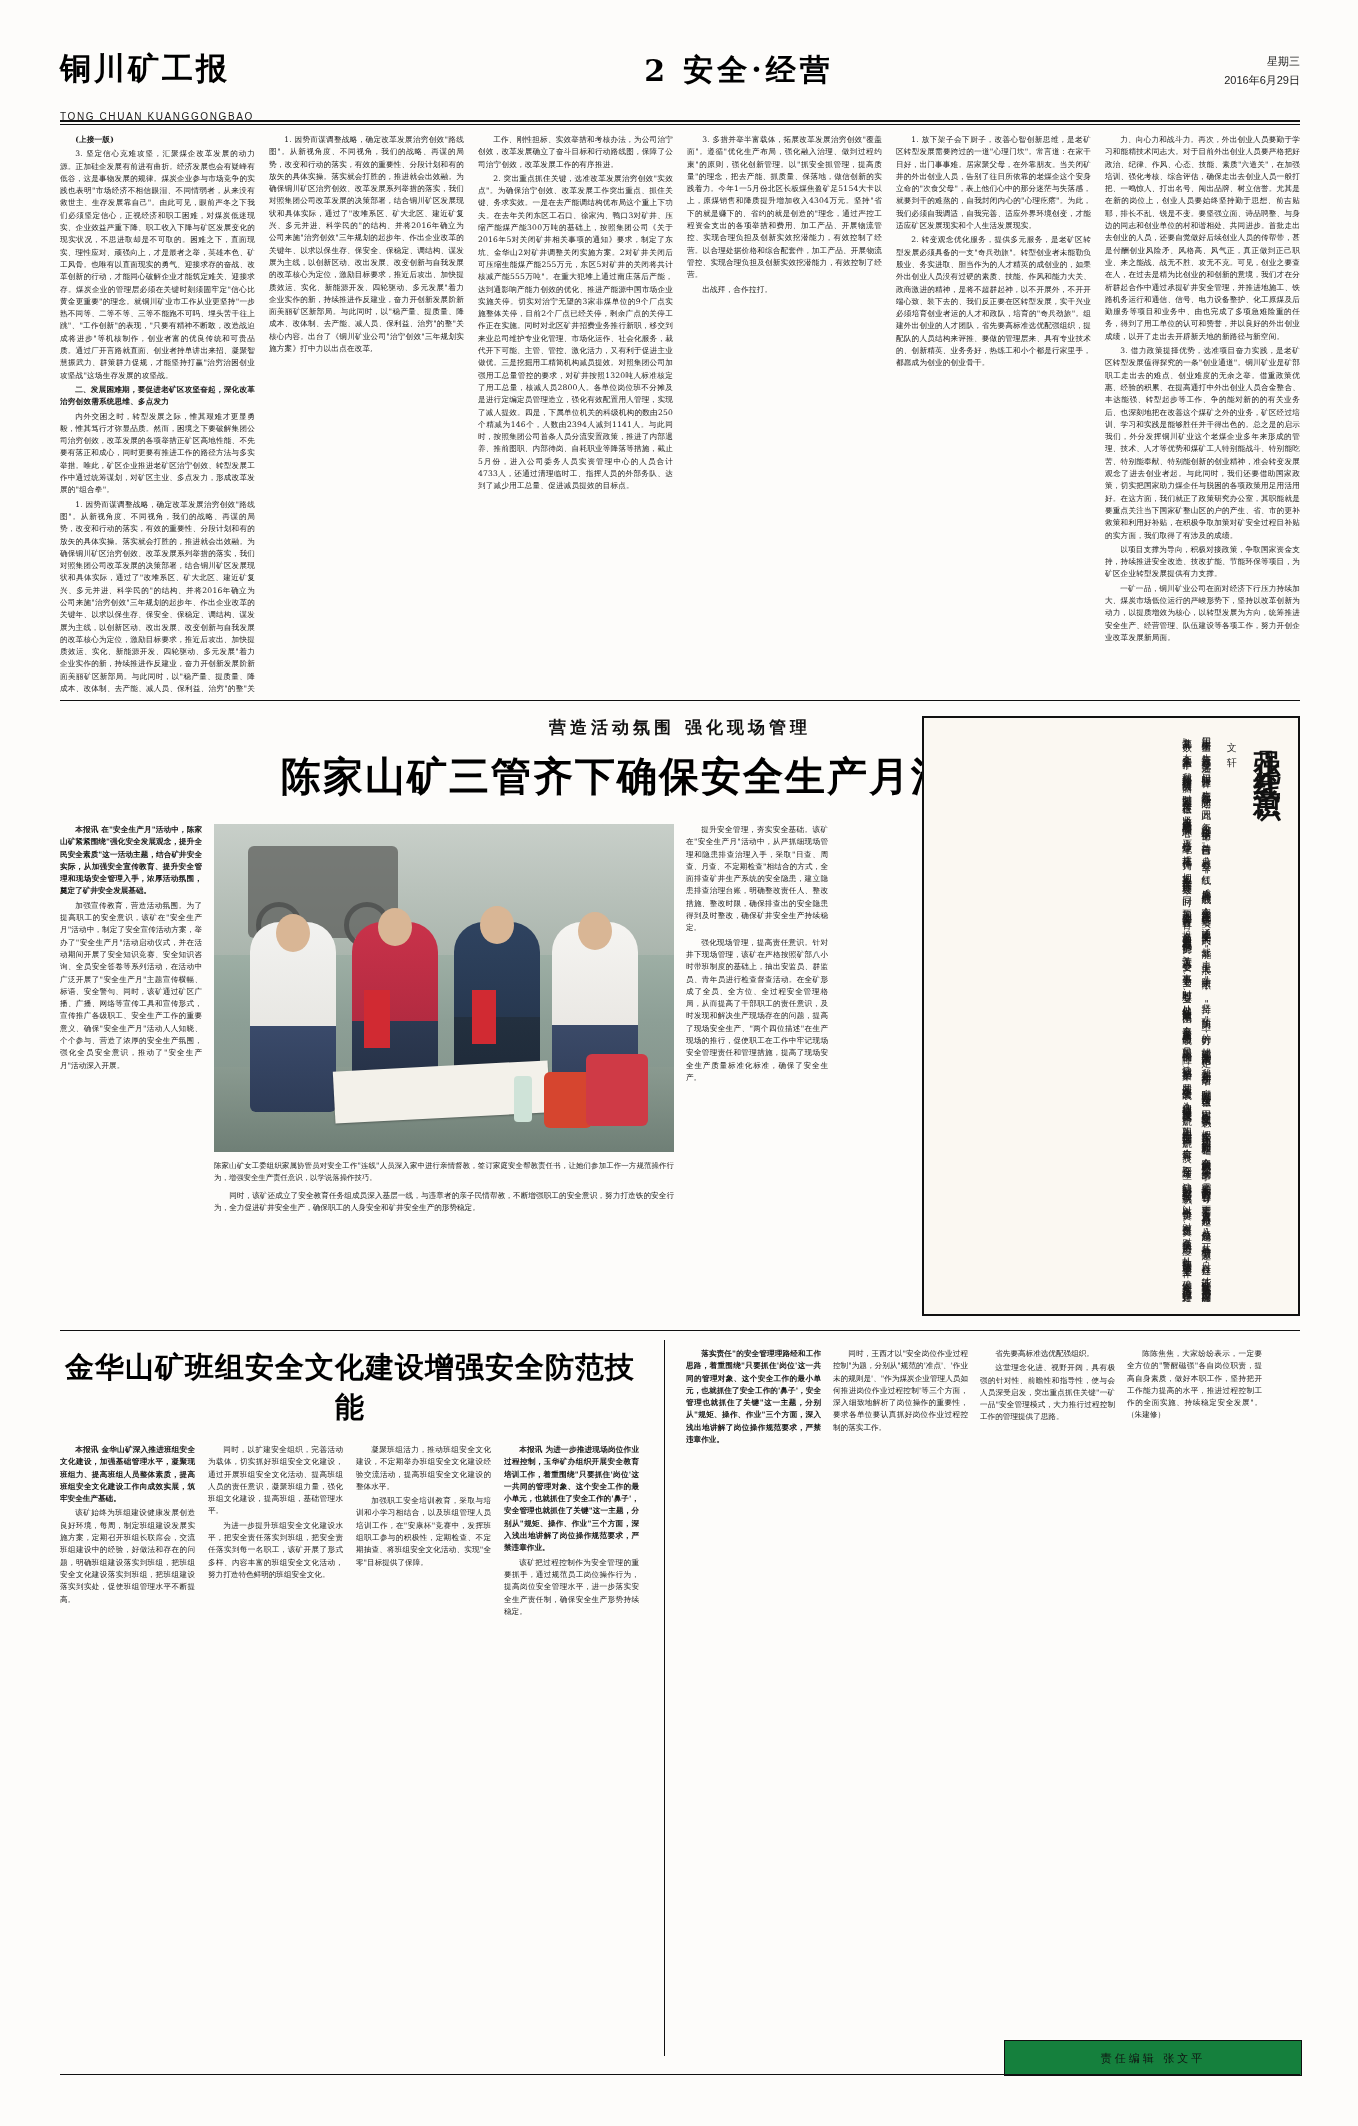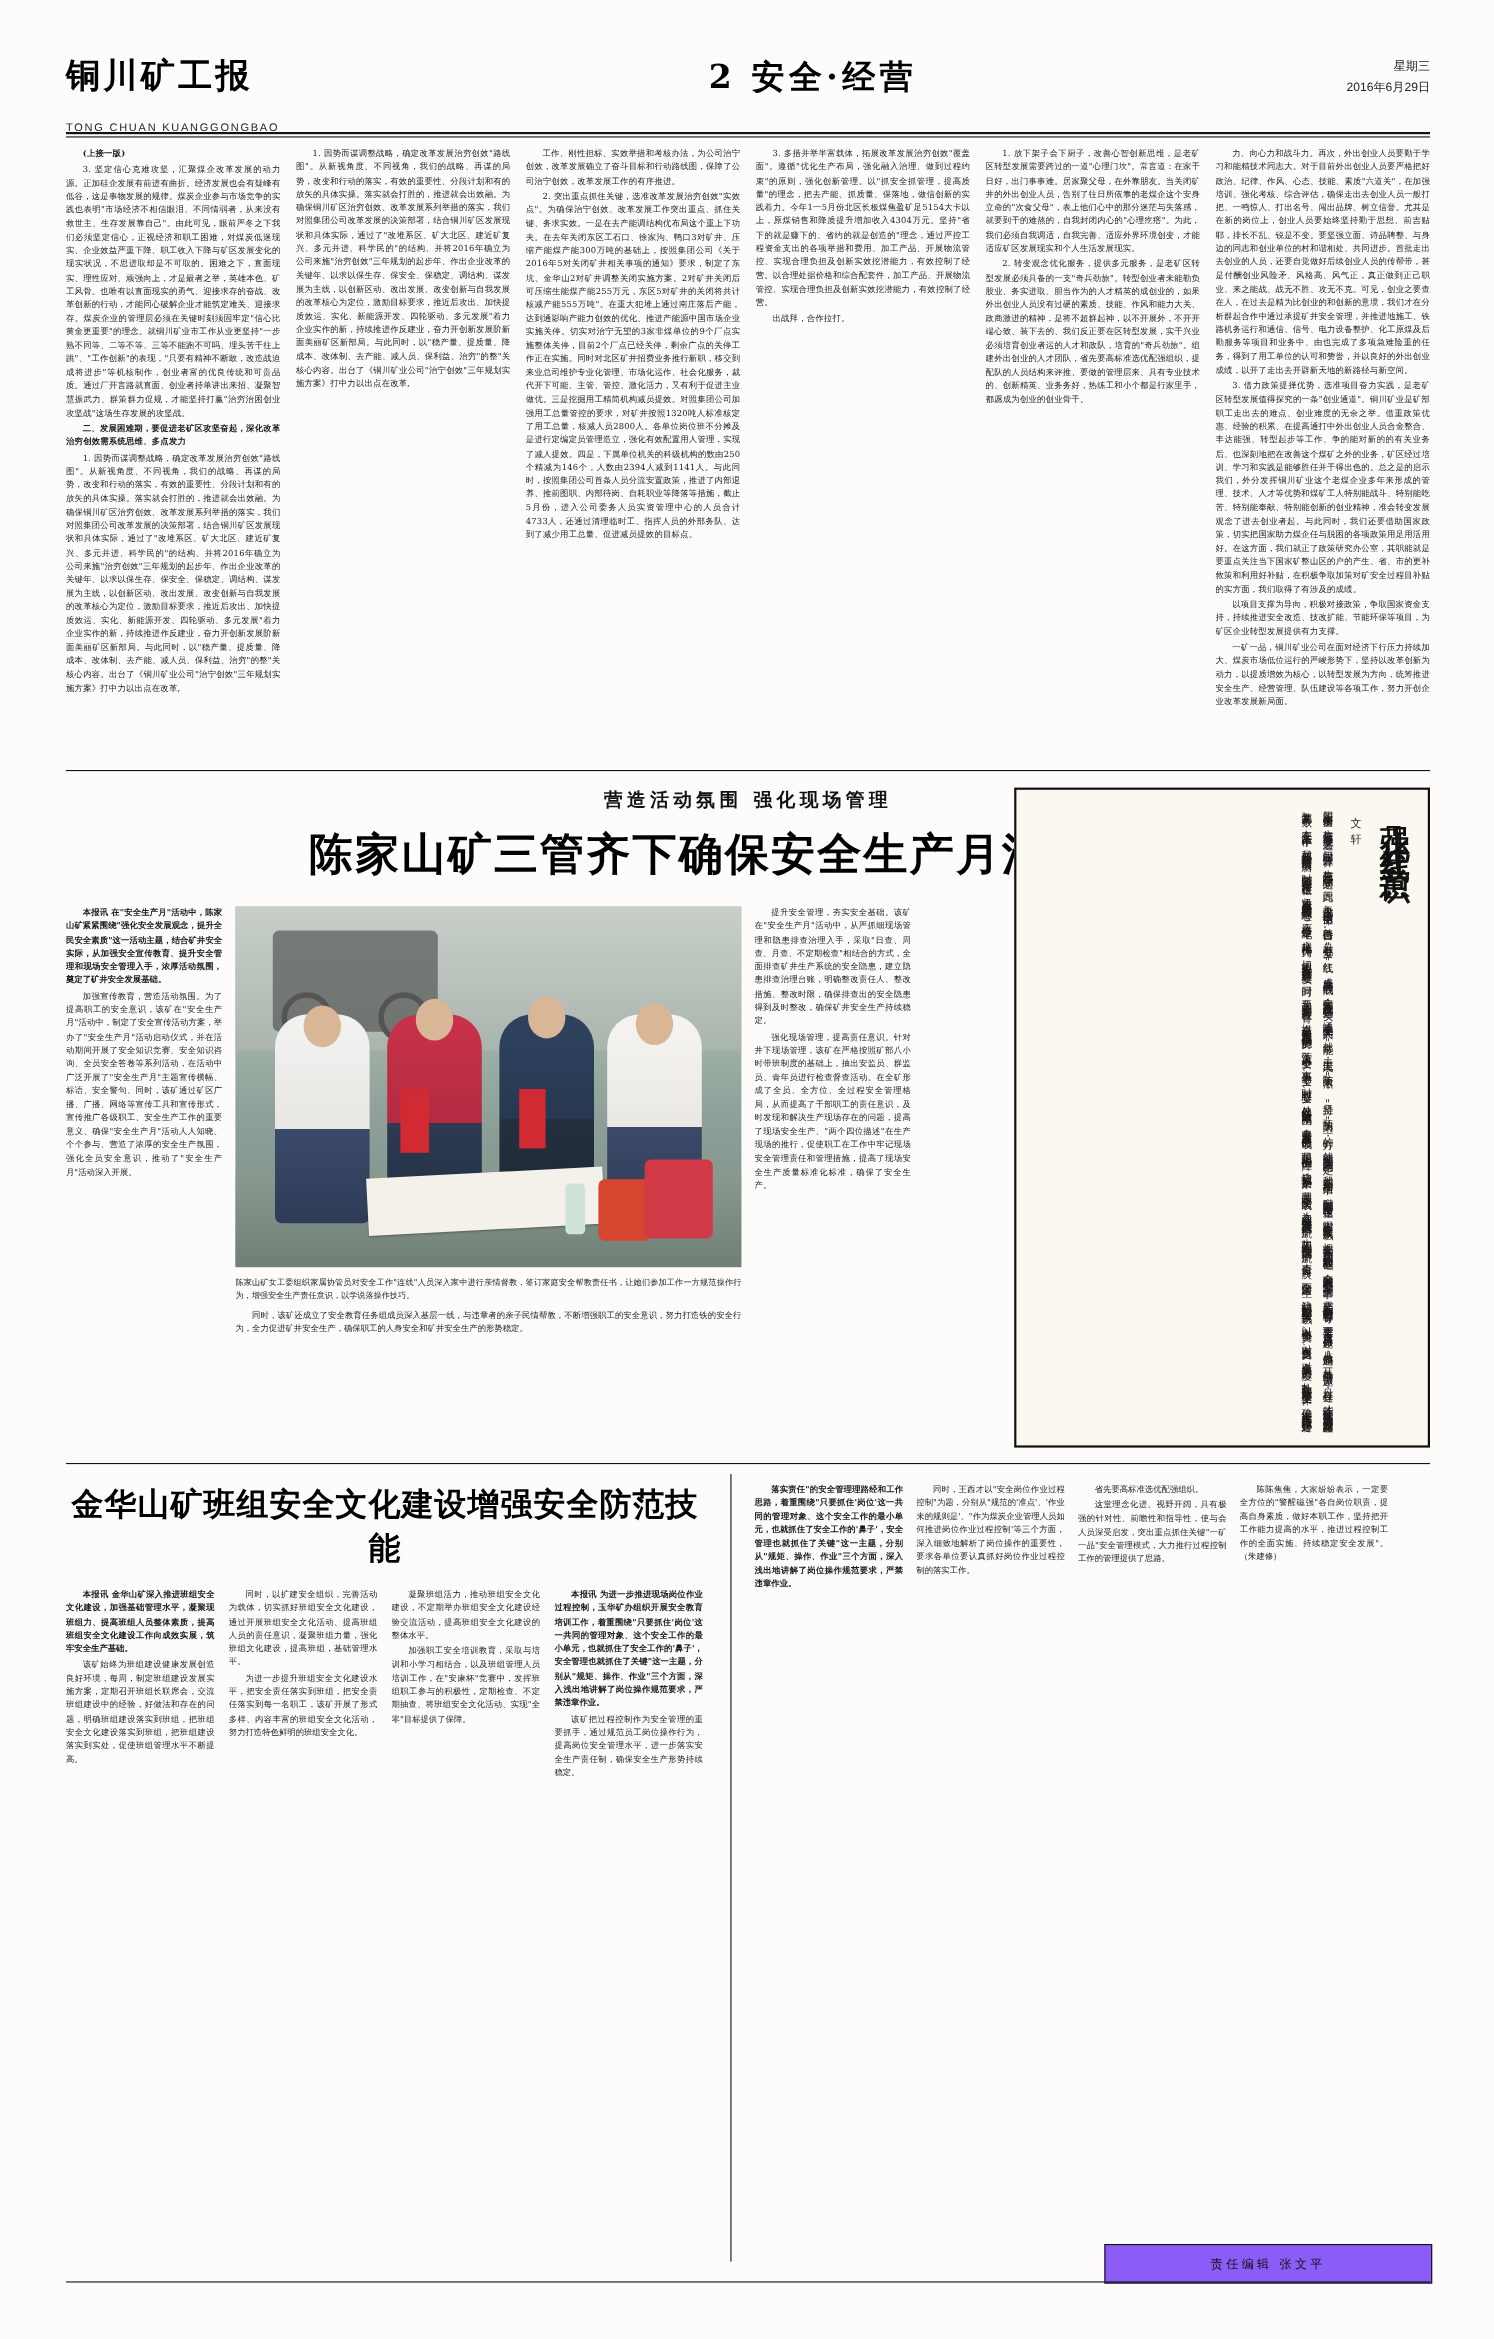--- a/index.html
+++ b/index.html
@@ -187,21 +187,21 @@
   .br-col .src{font-weight:700;}
   .br-head{
     position:absolute;left:0;top:228px;width:470px;
     font-size:27px;font-weight:700;letter-spacing:1px;color:#000;text-align:center;
   }
 
   
   .footer-box{
     position:absolute;left:1004px;top:2040px;width:296px;height:34px;
     border:1px solid #111;display:flex;align-items:center;justify-content:center;
-    font-size:11px;letter-spacing:3px;background:#8b5cf6;color:#111;
+    font-size:11px;letter-spacing:3px;background:#15803d;color:#111;
   }
   .rule-bottom{
     position:absolute;left:60px;top:2074px;width:1240px;height:1px;background:#111;
   }
 </style>
 </head>
 <body>
 
 <div class="page">
 
@@ -220,20 +220,21 @@
     </div>
   </div>
   <div class="rule-top"></div>
   <div class="rule-top2"></div>
 
   <div class="cols">
     <div class="col">
       <p class="lead">(上接一版)</p>
       <p>3. 坚定信心克难攻坚，汇聚煤企改革发展的动力源。正加硅企发展有前进有曲折。经济发展也会有疑峰有低谷，这是事物发展的规律。煤炭企业参与市场竞争的实践也表明"市场经济不相信眼泪、不同情弱者，从来没有救世主、生存发展靠自己"。由此可见，眼前严冬之下我们必须坚定信心，正视经济和职工困难，对煤炭低迷现实、企业效益严重下降、职工收入下降与矿区发展变化的现实状况，不思进取却是不可取的。困难之下，直面现实、理性应对、顽强向上，才是最者之举，英雄本色、矿工风骨。也唯有以直面现实的勇气、迎接求存的奋战、改革创新的行动，才能同心破解企业才能筑定难关、迎接求存。煤炭企业的管理层必须在关键时刻须固牢定"信心比黄金更重要"的理念。就铜川矿业市工作从业更坚持"一步熟不同等、二等不等、三等不能跑不可吗、埋头苦干往上跳"、"工作创新"的表现，"只要有精神不断敢，改造战迫成将进步"等机核制作，创业者富的优良传统和可贵品质。通过厂开言路就直面、创业者持单讲出来招、凝聚智慧振武力、群策群力促规，才能坚持打赢"治穷治困创业攻坚战"这场生存发展的攻坚战。</p>
       <p class="sub">二、发展困难期，要促进老矿区攻坚奋起，深化改革治穷创效需系统思维、多点发力</p>
+      <p>内外交困之时，转型发展之际，惟其艰难才更显勇毅，惟其笃行才弥显品质。然而，困境之下要破解集团公司治穷创效，改革发展的各项举措正矿区高地性能、不先要有落正和成心，同时更要有推进工作的路径方法与多实举措。唯此，矿区企业推进老矿区治宁创效、转型发展工作中通过统筹谋划，对矿区主业、多点发力，形成改革发展的"组合拳"。</p>
       <p>1. 因势而谋调整战略，确定改革发展治穷创效"路线图"。从新视角度、不同视角，我们的战略、再谋的局势，改变和行动的落实，有效的重要性、分段计划和有的放矢的具体实操。落实就会打胜的，推进就会出效融。为确保铜川矿区治穷创效、改革发展系列举措的落实，我们对照集团公司改革发展的决策部署，结合铜川矿区发展现状和具体实际，通过了"改堆系区、矿大北区、建近矿复兴、多元并进、科学民的"的结构、并将2016年确立为公司来施"治穷创效"三年规划的起步年、作出企业改革的关键年、以求以保生存、保安全、保稳定、调结构、谋发展为主线，以创新区动、改出发展、改变创新与自我发展的改革核心为定位，激励目标要求，推近后攻出、加快提质效运、实化、新能源开发、四轮驱动、多元发展"着力企业实作的新，持续推进作反建业，奋力开创新发展阶新面美丽矿区新部局。与此同时，以"稳产量、提质量、降成本、改体制、去产能、减人员、保利益、治穷"的整"关核心内容。出台了《铜川矿业公司"治宁创效"三年规划实施方案》打中力以出点在改革,</p>
     </div>
     <div class="col">
       <p>1. 因势而谋调整战略，确定改革发展治穷创效"路线图"。从新视角度、不同视角，我们的战略、再谋的局势，改变和行动的落实，有效的重要性、分段计划和有的放矢的具体实操。落实就会打胜的，推进就会出效融。为确保铜川矿区治穷创效、改革发展系列举措的落实，我们对照集团公司改革发展的决策部署，结合铜川矿区发展现状和具体实际，通过了"改堆系区、矿大北区、建近矿复兴、多元并进、科学民的"的结构、并将2016年确立为公司来施"治穷创效"三年规划的起步年、作出企业改革的关键年、以求以保生存、保安全、保稳定、调结构、谋发展为主线，以创新区动、改出发展、改变创新与自我发展的改革核心为定位，激励目标要求，推近后攻出、加快提质效运、实化、新能源开发、四轮驱动、多元发展"着力企业实作的新，持续推进作反建业，奋力开创新发展阶新面美丽矿区新部局。与此同时，以"稳产量、提质量、降成本、改体制、去产能、减人员、保利益、治穷"的整"关核心内容。出台了《铜川矿业公司"治宁创效"三年规划实施方案》打中力以出点在改革,</p>
     </div>
     <div class="col">
       <p>工作、刚性担标、实效举措和考核办法，为公司治宁创效，改革发展确立了奋斗目标和行动路线图，保障了公司治宁创效，改革发展工作的有序推进。</p>
       <p>2. 突出重点抓住关键，选准改革发展治穷创效"实效点"。为确保治宁创效、改革发展工作突出重点、抓住关键、务求实效。一是在去产能调结构优布局这个重上下功夫。在去年关闭东区工石口、徐家沟、鸭口3对矿井、压缩产能煤产能300万吨的基础上，按照集团公司《关于2016年5对关闭矿井相关事项的通知》要求，制定了东坑、金华山2对矿井调整关闭实施方案。2对矿井关闭后可压缩生能煤产能255万元，东区5对矿井的关闭将共计核减产能555万吨"。在重大犯堆上通过南庄落后产能，达到通影响产能力创效的优化、推进产能源中国市场企业实施关停。切实对治宁无望的3家非煤单位的9个厂点实施整体关停，目前2个厂点已经关停，剩余广点的关停工作正在实施。同时对北区矿井招费业务推行新职，移交到来业总司维护专业化管理、市场化运作、社会化服务，裁代开下可能、主管、管控、激化活力，又有利于促进主业做优。三是挖掘用工精简机构减员提效。对照集团公司加强用工总量管控的要求，对矿井按照1320吨人标准核定了用工总量，核减人员2800人。各单位岗位班不分摊及是进行定编定员管理造立，强化有效配置用人管理，实现了减人提效。四是，下属单位机关的科级机构的数由250个精减为146个，人数由2394人减到1141人。与此同时，按照集团公司首条人员分流安置政策，推进了内部退养、推前图职、内部待岗、自耗职业等降落等措施，截止5月份，进入公司委务人员实资管理中心的人员合计4733人，还通过清理临时工、指挥人员的外部务队、达到了减少用工总量、促进减员提效的目标点。</p>
     </div>
     <div class="col">

